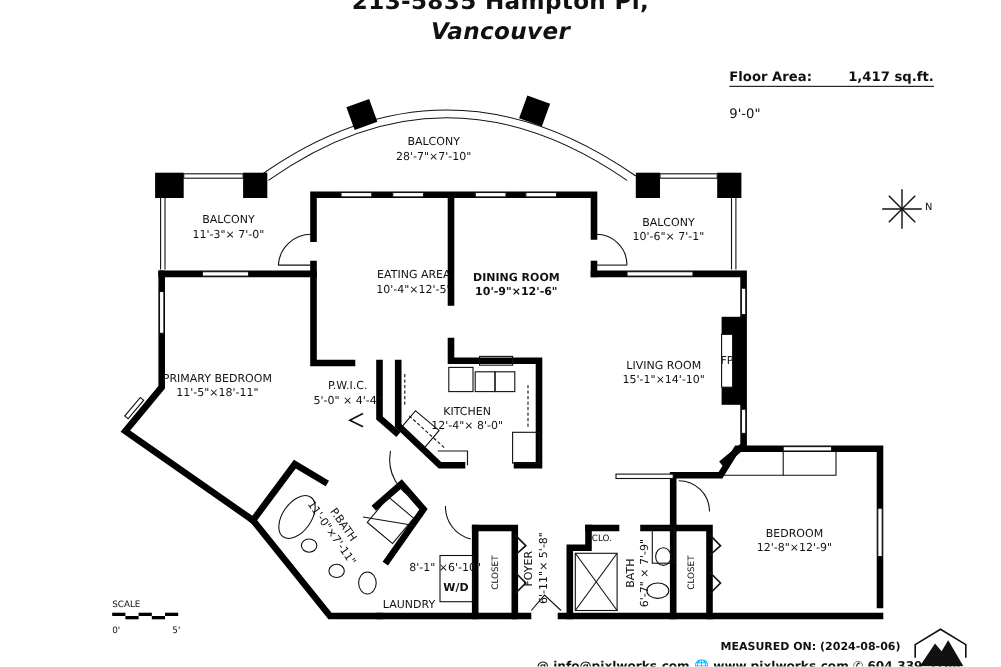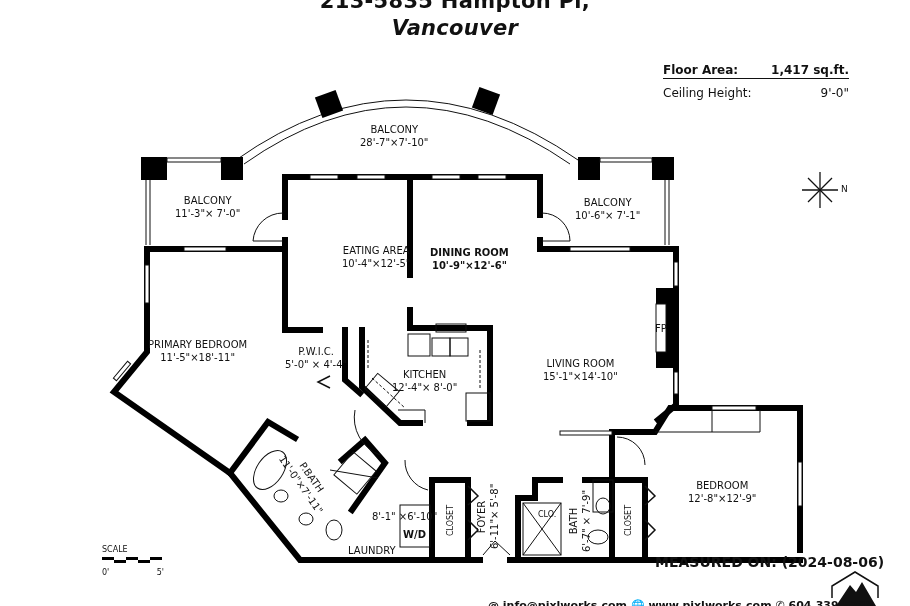--- a/index.html
+++ b/index.html
@@ -1,43 +1,42 @@
 <!DOCTYPE html>
 <html><head>
 <meta charset="utf-8">
 <style>
   html, body { margin:0; padding:0; background:#ffffff; }
   body { width:910px; height:606px; position:relative; overflow:hidden; font-family:"DejaVu Sans", sans-serif; color:#111; }
   .title { position:absolute; left:0; width:910px; text-align:center; font-family:"DejaVu Sans", sans-serif; font-weight:bold; font-size:21px; letter-spacing:0.3px; }
   .t1 { top:-11px; }
   .t2 { top:16px;font-style:italic; }
   .stats { position:absolute; left:663px; top:62px; width:186px; font-size:12px; }
-  .stats .row { display:flex; justify-content:space-between; height:26px; line-height:16px; }
+  .stats .row { display:flex; justify-content:space-between; height:26px; line-height:16px;align-items:flex-end; }
   .stats .row.first { font-weight:bold; border-bottom:1.5px solid #111; height:16px; margin-bottom:6px; }
   svg.plan { position:absolute; left:0; top:0; }
   .lbl { position:absolute; font-size:10px; text-align:center; line-height:13px; white-space:nowrap; color:#111; }
   .rot { transform:rotate(-90deg); transform-origin:center center; }
   .scale { position:absolute; left:102px; top:545px; font-size:8px; }
-  .measured { position:absolute; left:655px; top:554px; font-weight:bold; font-size:14px; }
+  .measured { position:absolute; left:655px; top:583px; font-weight:bold; font-size:10px; }
   .contact { position:absolute; left:488px; top:599px; font-size:11px; font-weight:bold; white-space:nowrap; }
   .compass-n { position:absolute; left:841px; top:184px; font-size:9px; }
 </style>
 </head>
 <body>
 
 <div class="title t1">213-5835 Hampton Pl,</div>
 <div class="title t2">Vancouver</div>
 
 <div class="stats">
   <div class="row first">
     <span>Floor Area:</span>
     <span>1,417 sq.ft.</span>
   </div>
   <div class="row">
-    <span>Ceiling Height:</span>
     <span>9'-0"</span>
   </div>
 </div>
 
 <svg class="plan" width="910" height="606" viewBox="0 0 910 606">
 
   <g fill="none" stroke="#111" stroke-width="1">
     <path d="M236,160 Q405,40 578,160"></path>
     <path d="M244,164 Q405,50 570,164"></path>
   </g>
@@ -187,29 +186,29 @@
 </svg>
 
 <div class="lbl" style="left:360px;top:123px;"><span>BALCONY</span><br><span>28'-7"×7'-10"</span></div>
 <div class="lbl" style="left:175px;top:194px;"><span>BALCONY</span><br><span>11'-3"× 7'-0"</span></div>
 <div class="lbl" style="left:575px;top:196px;"><span>BALCONY</span><br><span>10'-6"× 7'-1"</span></div>
 <div class="lbl" style="left:310px;top:244px;margin-left:32px;"><span>EATING AREA</span><br><span>10'-4"×12'-5"</span></div>
 <div class="lbl" style="left:430px;top:246px;font-weight:bold;"><span>DINING ROOM</span><br><span>10'-9"×12'-6"</span></div>
 <div class="lbl" style="left:148px;top:338px;"><span>PRIMARY BEDROOM</span><br><span>11'-5"×18'-11"</span></div>
 <div class="lbl" style="left:285px;top:345px;"><span>P.W.I.C.</span><br><span>5'-0" × 4'-4"</span></div>
 <div class="lbl" style="left:392px;top:368px;"><span>KITCHEN</span><br><span>12'-4"× 8'-0"</span></div>
-<div class="lbl" style="left:543px;top:326px;margin-top:31px;"><span>LIVING ROOM</span><br><span>15'-1"×14'-10"</span></div>
+<div class="lbl" style="left:566px;top:326px;"><span>LIVING ROOM</span><br><span>15'-1"×14'-10"</span></div>
 <div class="lbl" style="left:655px;top:322px;">FP</div>
 <div class="lbl" style="left:272px;top:468px;transform:rotate(55deg);"><span>P.BATH</span><br><span>11'-0"×7'-11"</span></div>
 <div class="lbl" style="left:372px;top:510px;">8'-1" ×6'-10"</div>
 <div class="lbl" style="left:348px;top:544px;">LAUNDRY</div>
 <div class="lbl" style="left:403px;top:528px;font-weight:bold;">W/D</div>
 <div class="lbl rot" style="left:432px;top:514px;font-size:8px;width:36px;">CLOSET</div>
 <div class="lbl rot" style="left:456px;top:504px;width:64px;"><span>FOYER</span><br><span>6'-11"× 5'-8"</span></div>
-<div class="lbl" style="left:538px;top:483px;font-size:8px;margin-top:25px;">CLO.</div>
+<div class="lbl" style="left:538px;top:483px;font-size:8px;">CLO.</div>
 <div class="lbl rot" style="left:548px;top:508px;width:64px;"><span>BATH</span><br><span>6'-7" × 7'-9"</span></div>
 <div class="lbl rot" style="left:610px;top:514px;font-size:8px;width:36px;">CLOSET</div>
 <div class="lbl" style="left:688px;top:479px;"><span>BEDROOM</span><br><span>12'-8"×12'-9"</span></div>
 
 <div class="compass-n">N</div>
 
 <div class="scale">
   <div>SCALE</div>
   <div style="margin-top:14px;display:flex;width:62px;justify-content:space-between;">
     <span>0'</span>

